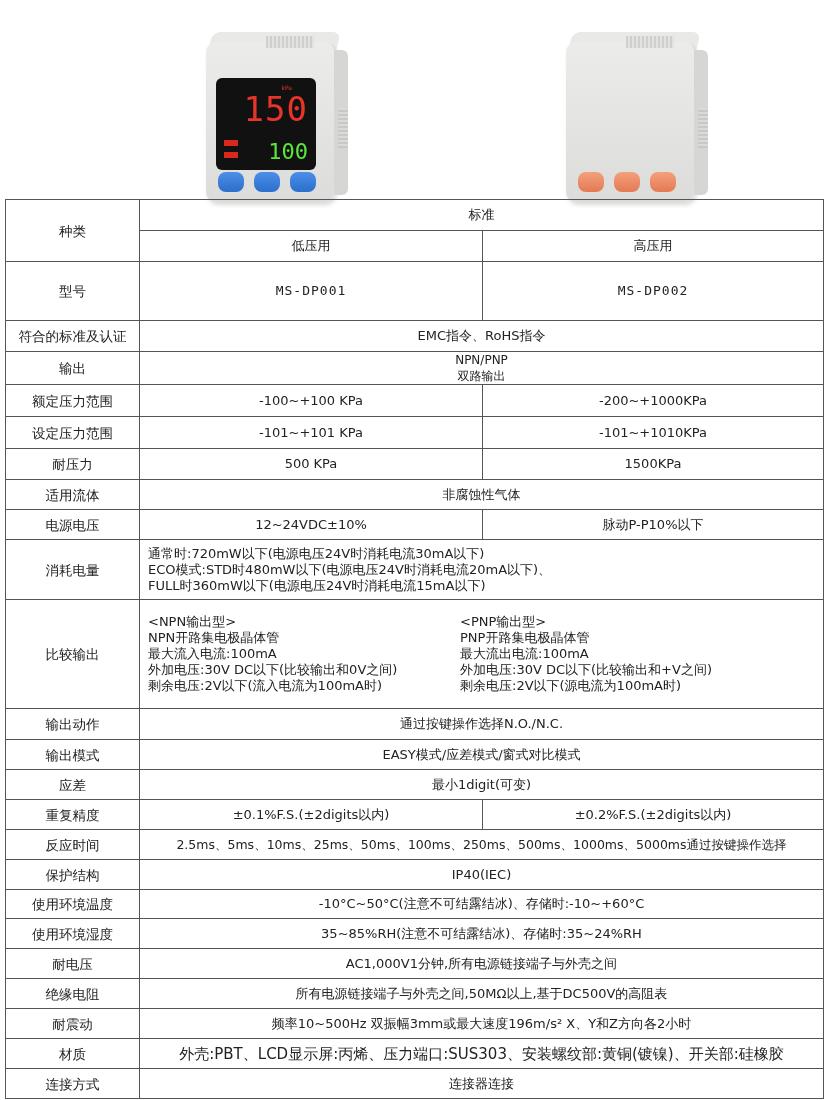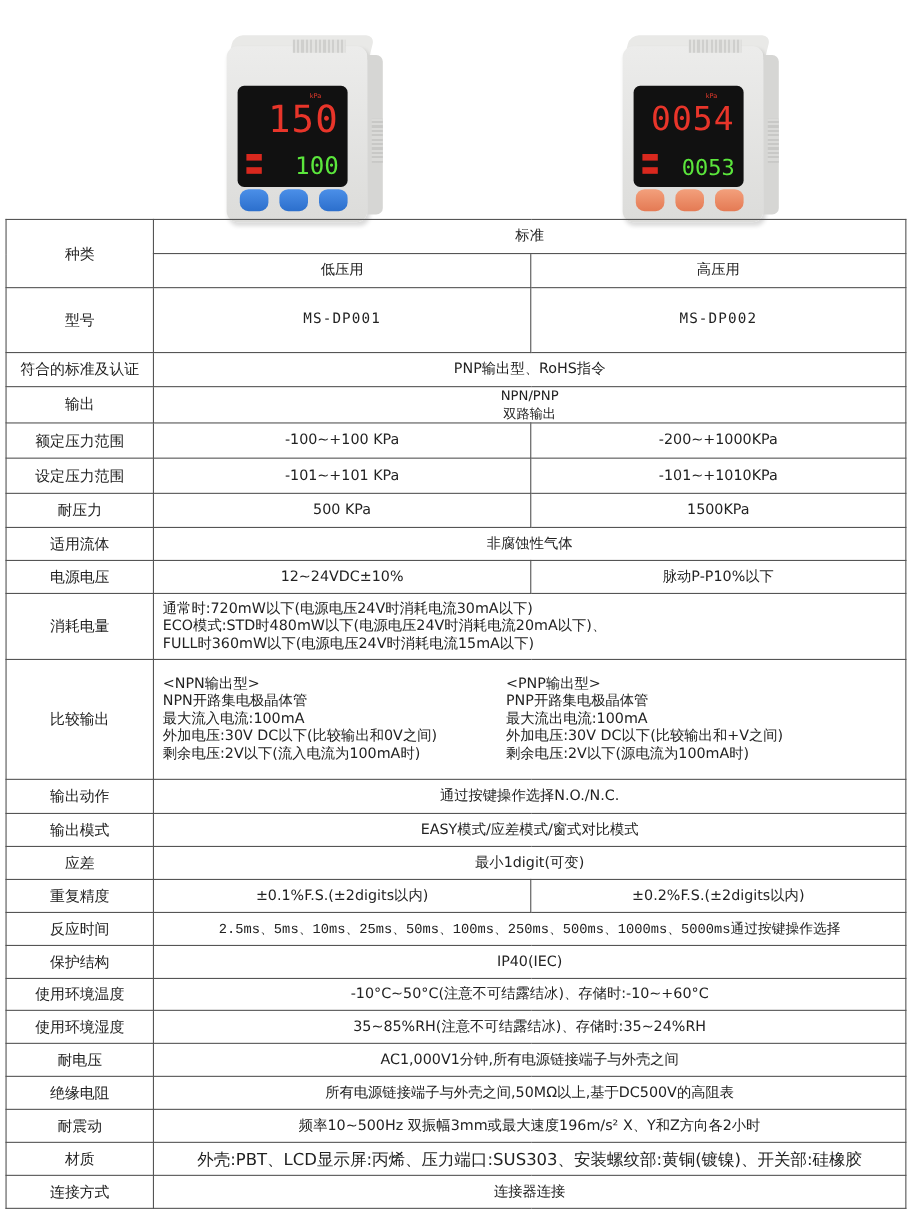--- a/index.html
+++ b/index.html
@@ -61,27 +61,20 @@
     <div class="btn" style="left:54px;"></div>
     <div class="btn" style="left:90px;"></div>
   </div>
 
   <div class="device orange" style="left:560px;">
     <div class="top"></div>
     <div class="body"></div>
     <div class="vent"></div>
     <div class="side"></div>
     <div class="sidevent"></div>
-    <div class="screen">
-      <span class="unit">kPa</span>
-      <span class="main" style="font-size:30px;">0054</span>
-      <span class="ind" style="top:62px;"></span>
-      <span class="ind" style="top:74px;"></span>
-      <span class="sub" style="font-size:20px;">0053</span>
-    </div>
     <div class="btn" style="left:18px;"></div>
     <div class="btn" style="left:54px;"></div>
     <div class="btn" style="left:90px;"></div>
   </div>
 </div>
 
 <table class="spec">
   <colgroup>
     <col style="width:134px">
     <col style="width:343px">
@@ -96,21 +89,21 @@
     <td>低压用</td>
     <td>高压用</td>
   </tr>
   <tr style="height:59px;">
     <td class="label">型号</td>
     <td class="mono">MS-DP001</td>
     <td class="mono">MS-DP002</td>
   </tr>
   <tr style="height:31px;">
     <td class="label">符合的标准及认证</td>
-    <td colspan="2">PNP输出型、RoHS指令</td>
+    <td colspan="2">EMC指令、RoHS指令</td>
   </tr>
   <tr style="height:32px;">
     <td class="label">输出</td>
     <td colspan="2" class="small">
       <div>NPN/PNP</div>
       <div>双路输出</div>
     </td>
   </tr>
   <tr style="height:32px;">
     <td class="label">额定压力范围</td>
@@ -177,21 +170,21 @@
     <td class="label">应差</td>
     <td colspan="2">最小1digit(可变)</td>
   </tr>
   <tr style="height:30px;">
     <td class="label">重复精度</td>
     <td>±0.1%F.S.(±2digits以内)</td>
     <td>±0.2%F.S.(±2digits以内)</td>
   </tr>
   <tr style="height:30px;">
     <td class="label">反应时间</td>
-    <td colspan="2" style="font-size:12.5px;font-family:Liberation Mono, monospace;">2.5ms、5ms、10ms、25ms、50ms、100ms、250ms、500ms、1000ms、5000ms通过按键操作选择</td>
+    <td colspan="2" style="font-size:12.5px;">2.5ms、5ms、10ms、25ms、50ms、100ms、250ms、500ms、1000ms、5000ms通过按键操作选择</td>
   </tr>
   <tr style="height:30px;">
     <td class="label">保护结构</td>
     <td colspan="2">IP40(IEC)</td>
   </tr>
   <tr style="height:29px;">
     <td class="label">使用环境温度</td>
     <td colspan="2">-10°C~50°C(注意不可结露结冰)、存储时:-10~+60°C</td>
   </tr>
   <tr style="height:30px;">

